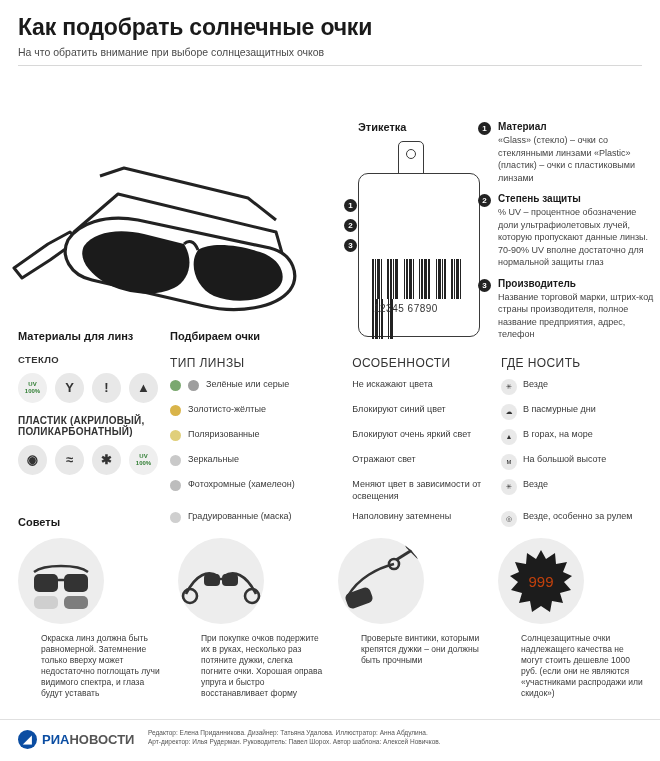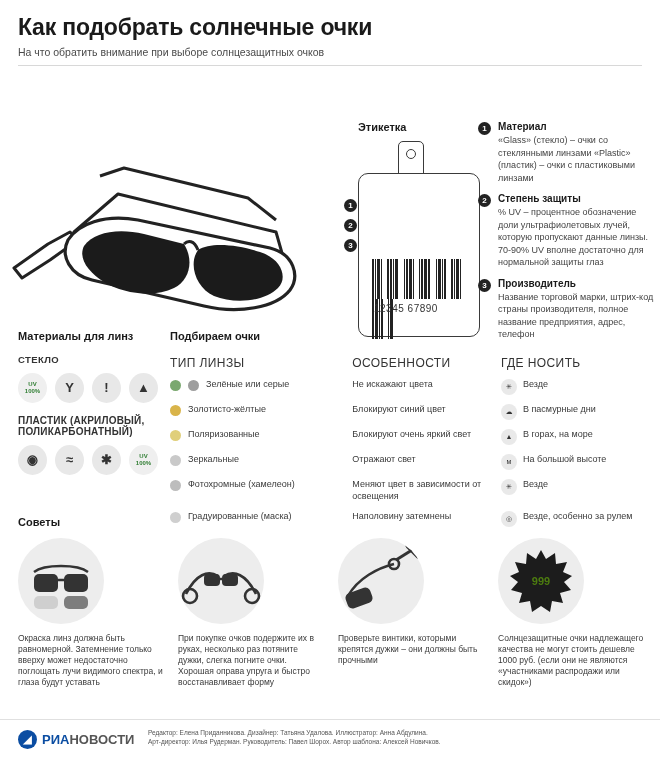--- a/index.html
+++ b/index.html
@@ -96,28 +96,28 @@
   .cellflex { display: flex; align-items: flex-start; }
 
   
   .tips { position: absolute; left: 18px; top: 516px; width: 626px; }
   .tip-grid { display: flex; gap: 14px; margin-top: 10px; }
   .tip { width: 148px; }
   .tip-circle {
     width: 86px; height: 86px; border-radius: 50%; background: #ededed;
     position: relative; overflow: hidden;
   }
-  .tip-text { font-size: 8.5px; color: #3a3a3a; line-height: 11px; margin-top: 9px; }
+  .tip-text { font-size: 8.5px; color: #3a3a3a; line-height: 11px; margin-top: 9px; margin-left: 23px; }
   .starburst {
     position: absolute; left: 50%; top: 50%; transform: translate(-50%,-50%);
     width: 62px; height: 62px;
   }
   .star-num {
     position: absolute; left: 50%; top: 50%; transform: translate(-50%,-50%);
-    color: #4d7c0f; font-weight: bold; font-size: 11px; z-index: 2;
+    color: #c2410c; font-weight: normal; font-size: 15px; z-index: 2;
   }
 
   
   .footer { position: absolute; left: 0; bottom: 0; width: 660px; height: 42px; border-top: 1px solid #e0e0e0; }
   .ria { position: absolute; left: 18px; top: 10px; display: flex; align-items: center; gap: 5px; }
   .ria-dot { width: 19px; height: 19px; border-radius: 50%; background: #0b4da2; color:#fff; font-size:11px; font-weight:bold; display:flex; align-items:center; justify-content:center;}
   .ria-txt { font-size: 13px; font-weight: bold; }
   .ria-txt .b { color: #0b4da2; } .ria-txt .g { color: #555; }
   .credits { position: absolute; left: 148px; top: 8px; font-size: 6.5px; color: #555; line-height: 9px; }
   .watermark {

